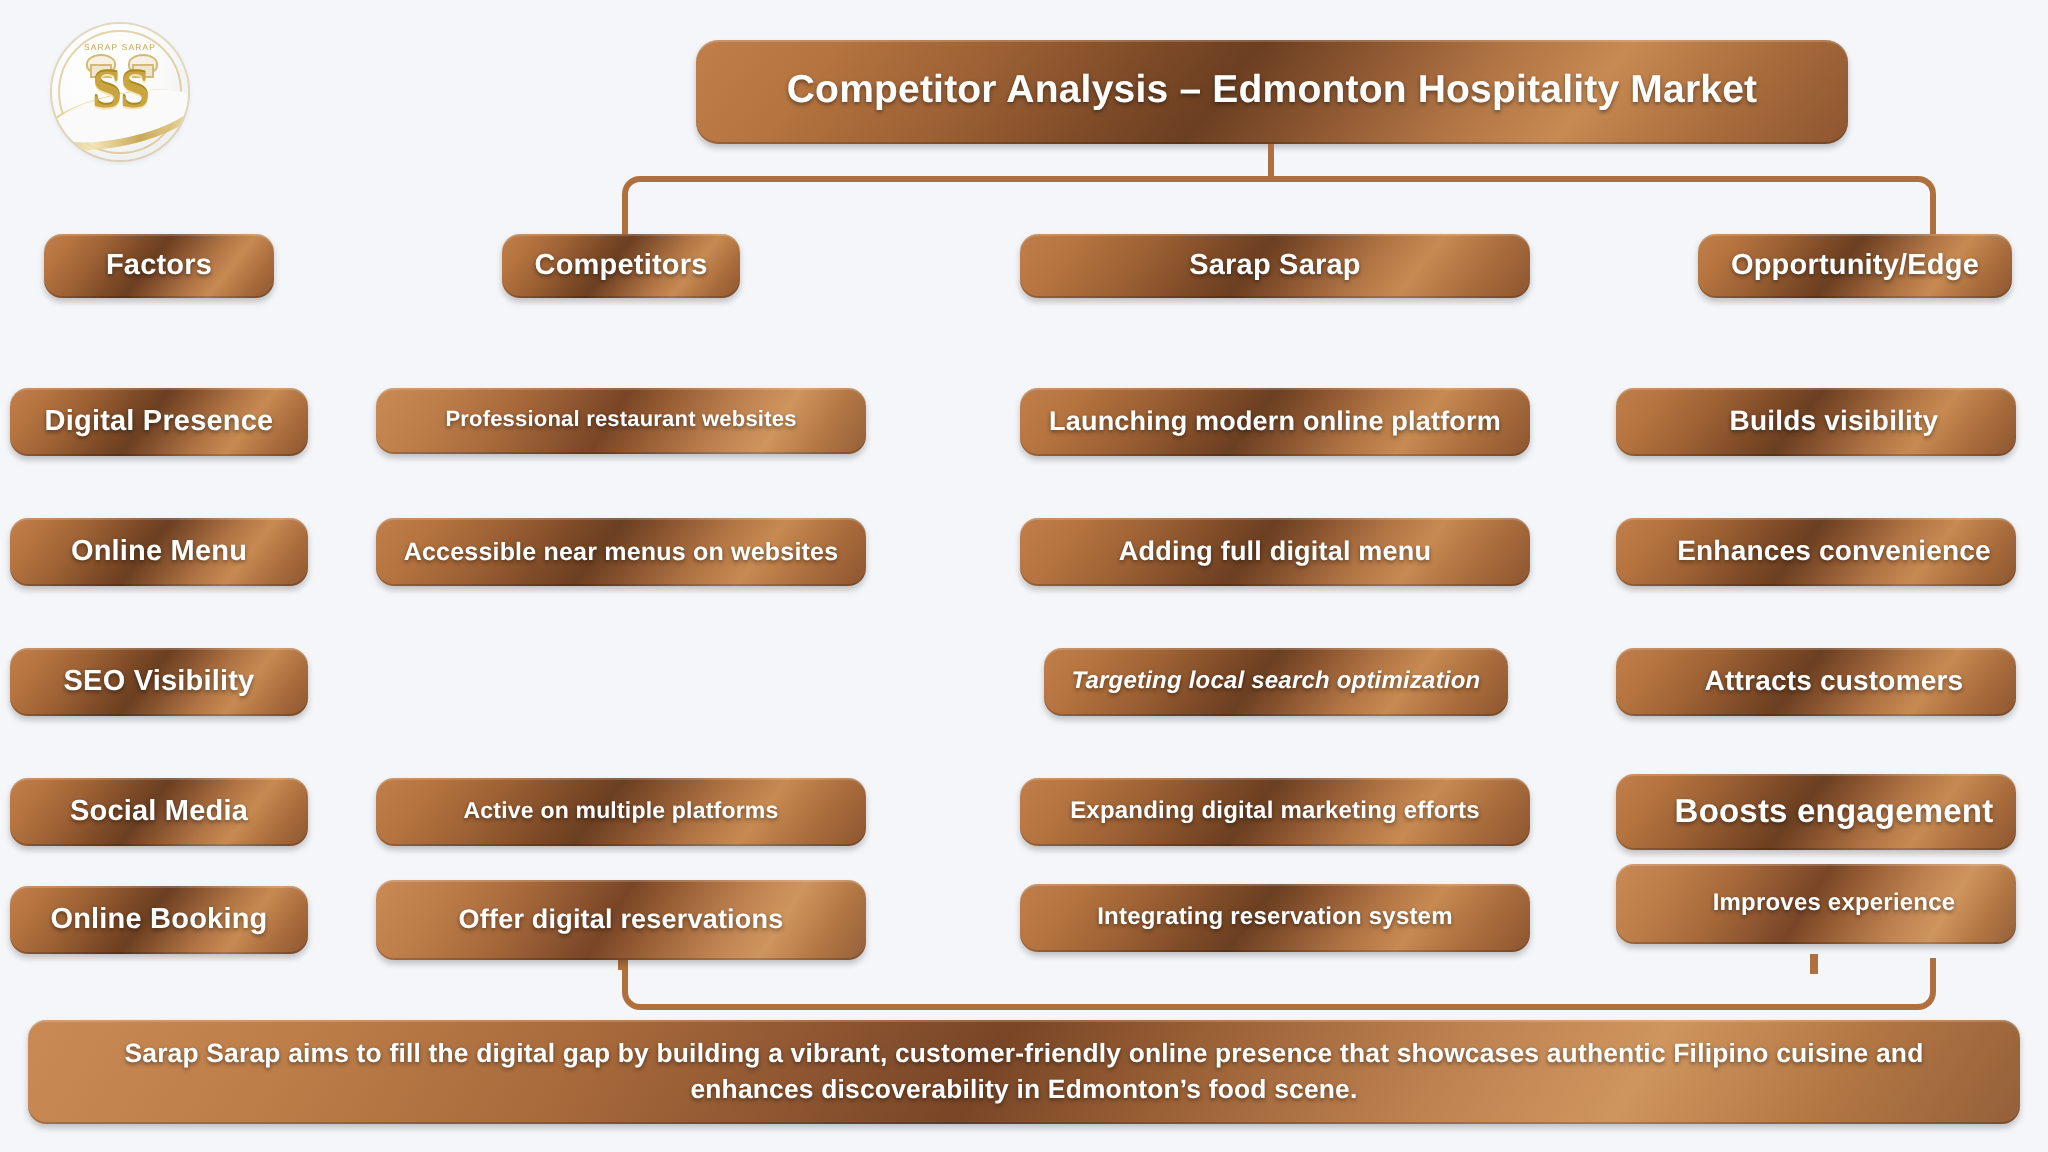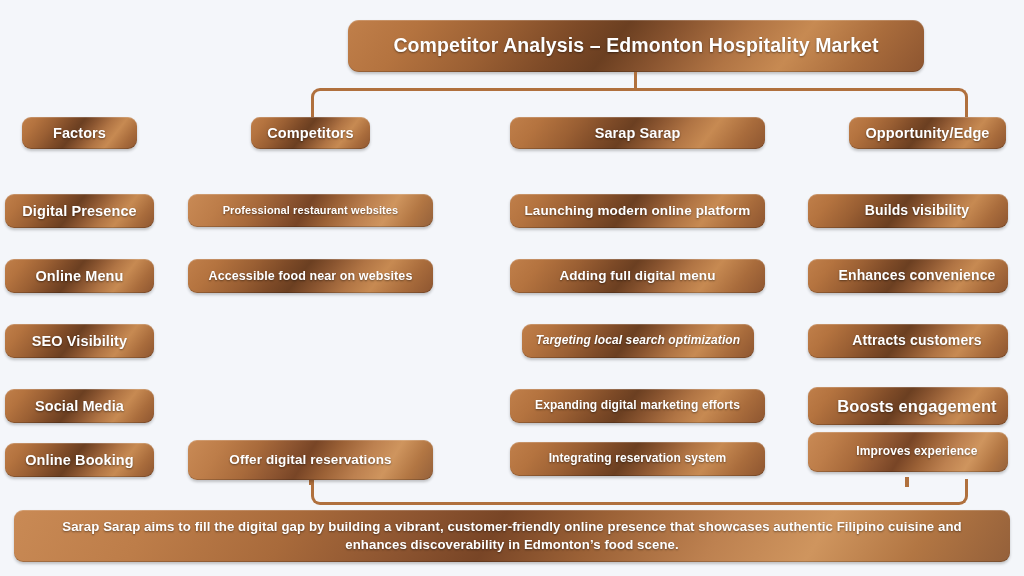--- a/index.html
+++ b/index.html
@@ -273,49 +273,65 @@
     height: 10px;
     background: #b0703d;
     border: 0;
   }
 </style>
 </head>
 <body>
 
 <div id="slide">
 
+  <div class="logo">
+    <div class="ring"></div>
+    <div class="toptext">SARAP SARAP</div>
+    <div class="chef l">
+        <i></i>
+        <b></b>
+      </div>
+    <div class="chef r">
+        <i></i>
+        <b></b>
+      </div>
+    <div class="swoosh"></div>
+    <div class="swoosh2"></div>
+    <div class="mono">SS</div>
+  </div>
 
   <div class="pill" id="title-bar">Competitor Analysis – Edmonton Hospitality Market</div>
 
   <div class="conn" id="conn-title-stub"></div>
   <div class="conn" id="conn-top"></div>
   <div class="conn" id="conn-bottom"></div>
   <div class="conn" id="conn-stub-c2"></div>
   <div class="conn" id="conn-stub-c4"></div>
 
   <div class="pill hdr" id="hdr-factors">Factors</div>
   <div class="pill hdr" id="hdr-competitors">Competitors</div>
   <div class="pill hdr" id="hdr-sarap">Sarap Sarap</div>
   <div class="pill hdr" id="hdr-opportunity">Opportunity/Edge</div>
 
   <div class="pill cell c1 r1" id="c1r1">Digital Presence</div>
   <div class="pill cell c2 soft" id="c2r1">Professional restaurant websites</div>
   <div class="pill cell c3 r1" id="c3r1">Launching modern online platform</div>
   <div class="pill cell c4 r1" id="c4r1">Builds visibility</div>
 
   <div class="pill cell c1 r2" id="c1r2">Online Menu</div>
-  <div class="pill cell c2 r2" id="c2r2">Accessible food near on websites</div>
+  <div class="pill cell c2 r2" id="c2r2">Accessible near menus on websites</div>
   <div class="pill cell c3 r2" id="c3r2">Adding full digital menu</div>
   <div class="pill cell c4 r2" id="c4r2">Enhances convenience</div>
 
   <div class="pill cell c1 r3" id="c1r3">SEO Visibility</div>
   <div class="pill cell c3 r3" id="c3r3">Targeting local search optimization</div>
   <div class="pill cell c4 r3" id="c4r3">Attracts customers</div>
 
   <div class="pill cell c1 r4" id="c1r4">Social Media</div>
+  <div class="pill cell c2 r4" id="c2r4">Active on multiple platforms</div>
   <div class="pill cell c3 r4" id="c3r4">Expanding digital marketing efforts</div>
   <div class="pill cell c4 r4" id="c4r4">Boosts engagement</div>
 
   <div class="pill cell c1 r5" id="c1r5">Online Booking</div>
   <div class="pill cell c2 soft" id="c2r5">Offer digital reservations</div>
   <div class="pill cell c3 r5" id="c3r5">Integrating reservation system</div>
   <div class="pill cell c4 soft" id="c4r5">Improves experience</div>
 
   <div class="pill soft" id="footer-bar">Sarap Sarap aims to fill the digital gap by building a vibrant, customer-friendly online presence that showcases authentic Filipino cuisine and enhances discoverability in Edmonton’s food scene.</div>
 

